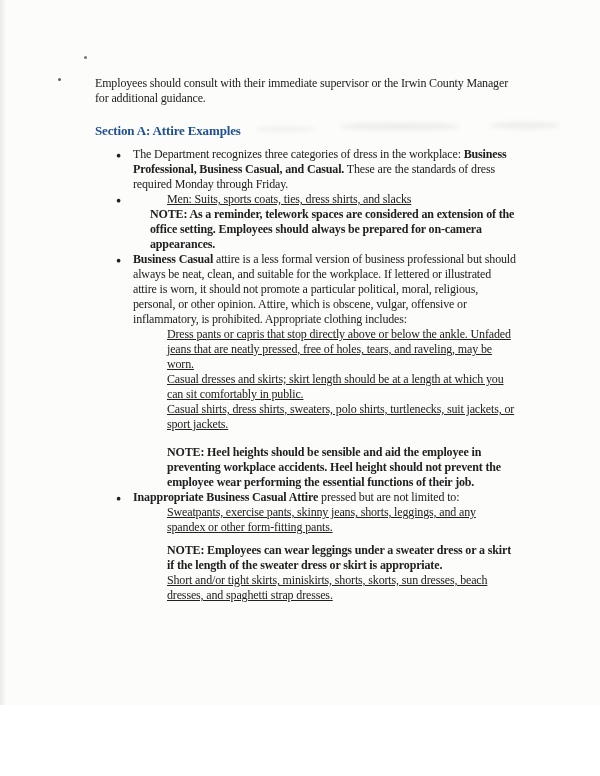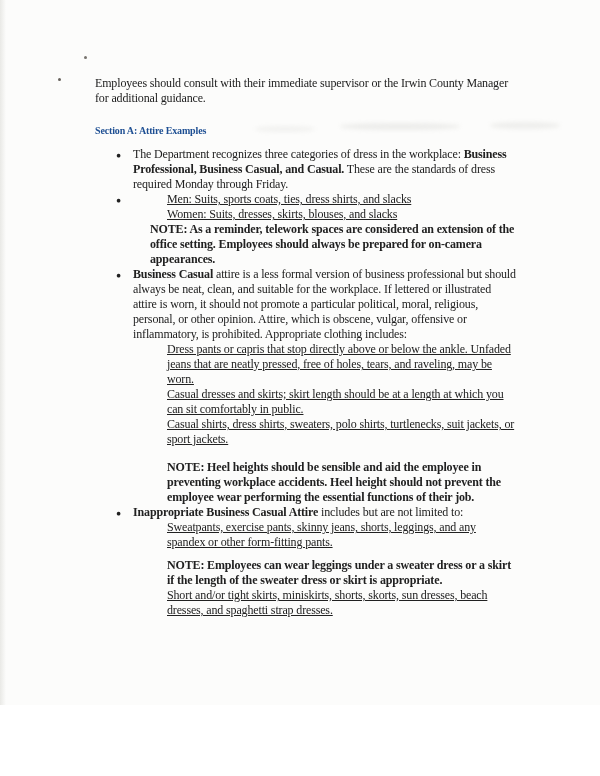--- a/index.html
+++ b/index.html
@@ -51,21 +51,21 @@
     line-height: 15px;
     letter-spacing: -0.15px;
   }
   .pre { white-space: pre-line; }
   .bold, .note { font-weight: bold; }
 
   .intro { margin: 0; }
 
   .section-heading {
     margin: 17px 0 0 0;
-    font-size: 10px;
+    font-size: 13px;
     line-height: 15px;
     font-weight: bold;
     color: #1e4f93;
   }
 
   ul.bullet-list {
     list-style: none;
     margin: 9px 0 0 0;
     padding: 0;
   }
@@ -116,21 +116,20 @@
           <div class="pre"><span>The Department recognizes three categories of dress in the workplace: </span><span class="bold">Business
 Professional, Business Casual, and Casual.</span><span> These are the standards of dress
 required Monday through Friday.</span></div>
         </div>
       </li>
 
       <li>
         <span class="marker">●</span>
         <div class="li-body">
           <div class="sub-item pre">Men: Suits, sports coats, ties, dress shirts, and slacks</div>
-          <div class="sub-item pre">Women: Suits, dresses, skirts, blouses, and slacks</div>
           <div class="note note-shallow pre">NOTE: As a reminder, telework spaces are considered an extension of the
 office setting. Employees should always be prepared for on-camera
 appearances.</div>
         </div>
       </li>
 
       <li>
         <span class="marker">●</span>
         <div class="li-body">
           <div class="pre"><span class="bold">Business Casual</span><span> attire is a less formal version of business professional but should
@@ -147,21 +146,21 @@
 sport jackets.</div>
           <div class="note note-deep gap-before-note pre">NOTE: Heel heights should be sensible and aid the employee in
 preventing workplace accidents. Heel height should not prevent the
 employee wear performing the essential functions of their job.</div>
         </div>
       </li>
 
       <li class="gap-before-li">
         <span class="marker">●</span>
         <div class="li-body">
-          <div class="pre"><span class="bold">Inappropriate Business Casual Attire</span><span> includes but are not limited to:</span></div>
+          <div class="pre"><span class="bold">Inappropriate Business Casual Attire</span><span> pressed but are not limited to:</span></div>
           <div class="sub-item pre">Sweatpants, exercise pants, skinny jeans, shorts, leggings, and any
 spandex or other form-fitting pants.</div>
           <div class="note note-deep gap-before-note-sm pre">NOTE: Employees can wear leggings under a sweater dress or a skirt
 if the length of the sweater dress or skirt is appropriate.</div>
           <div class="sub-item pre">Short and/or tight skirts, miniskirts, shorts, skorts, sun dresses, beach
 dresses, and spaghetti strap dresses.</div>
         </div>
       </li>
 
     </ul>

